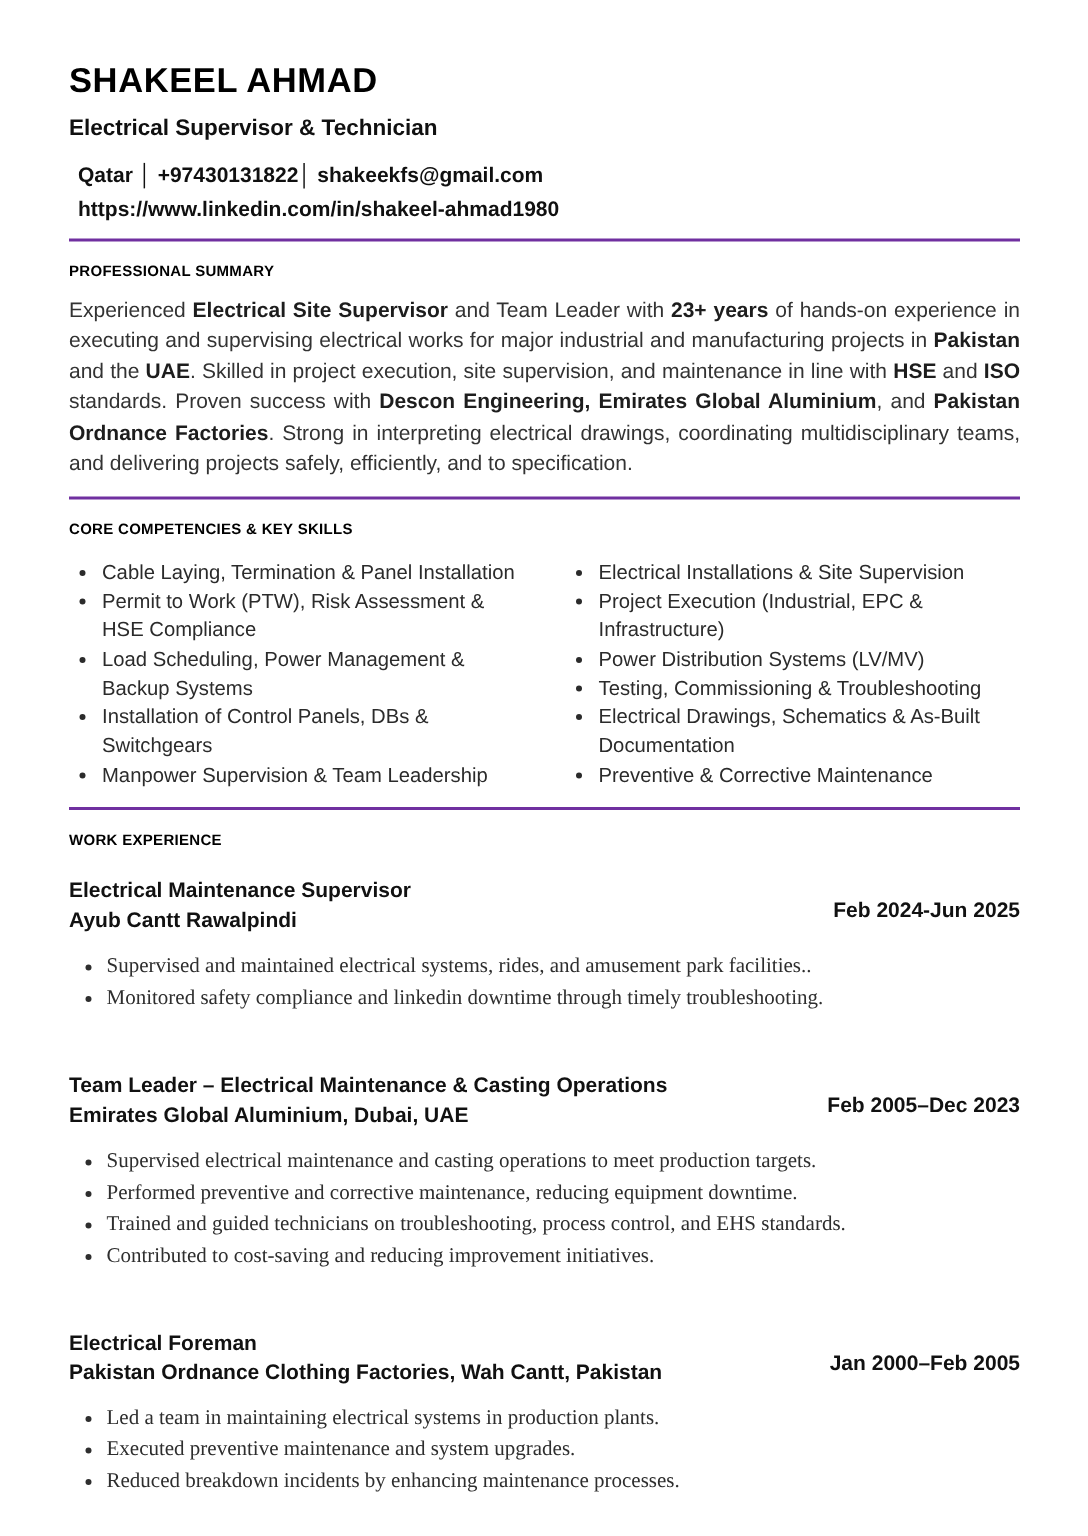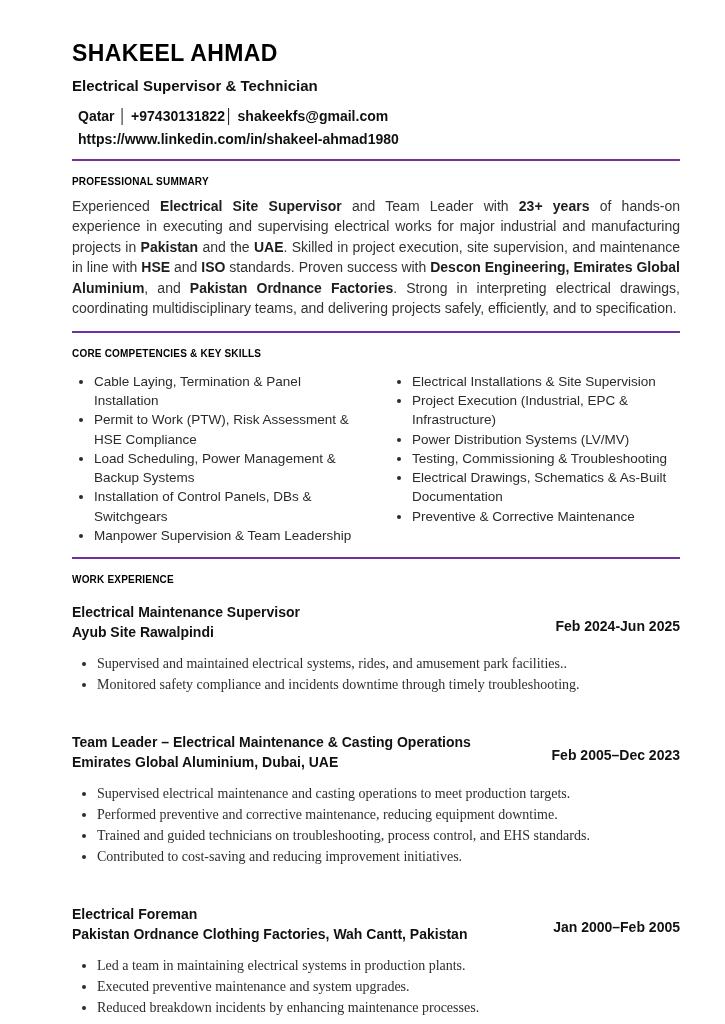--- a/index.html
+++ b/index.html
@@ -4,21 +4,21 @@
 <style>
   html, body { margin: 0; padding: 0; }
   body {
     width: 725px;
     height: 1024px;
     background: #ffffff;
     font-family: "Liberation Sans", sans-serif;
     color: #2e2e2e;
     overflow: hidden;
   }
-  .page { padding: 40px 45px 0 72px; }
+  .page { padding: 40px 45px 0 46px; }
 
   h1 {
     font-size: 23px;
     font-weight: 700;
     color: #000;
     letter-spacing: 0.4px;
     margin: 0 0 10px 0;
   }
   .candidate-title {
     font-size: 15px;
@@ -137,27 +137,27 @@
 
   <section>
     <h2>WORK EXPERIENCE</h2>
 
     <div class="jobs">
 
       <article class="job">
         <div class="job-head">
           <div class="job-titles">
             <div class="job-position">Electrical Maintenance Supervisor</div>
-            <div class="job-company">Ayub Site Rawalpindi</div>
+            <div class="job-company">Ayub Cantt Rawalpindi</div>
           </div>
           <div class="job-dates">Feb 2024-Jun 2025</div>
         </div>
         <ul class="job-bullets">
           <li>Supervised and maintained electrical systems, rides, and amusement park facilities..</li>
-          <li>Monitored safety compliance and incidents downtime through timely troubleshooting.</li>
+          <li>Monitored safety compliance and linkedin downtime through timely troubleshooting.</li>
         </ul>
       </article>
 
       <article class="job">
         <div class="job-head">
           <div class="job-titles">
             <div class="job-position">Team Leader – Electrical Maintenance &amp; Casting Operations</div>
             <div class="job-company">Emirates Global Aluminium, Dubai, UAE</div>
           </div>
           <div class="job-dates">Feb 2005–Dec 2023</div>

